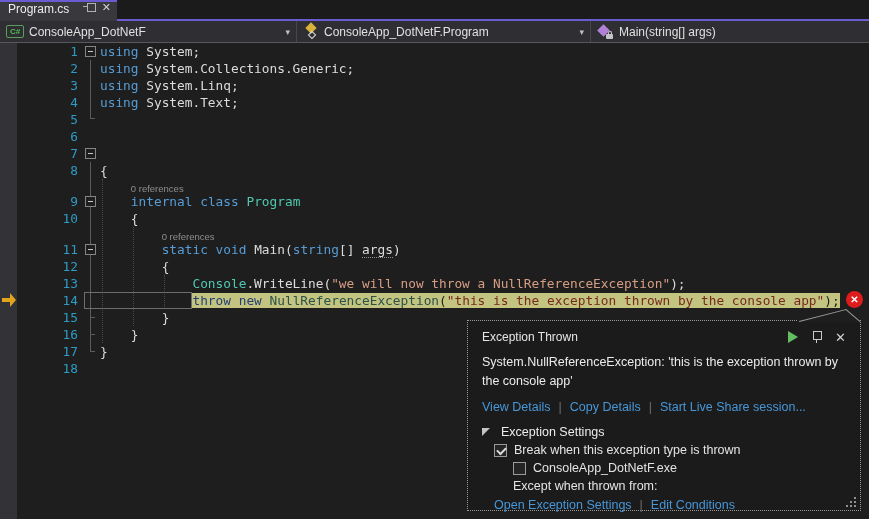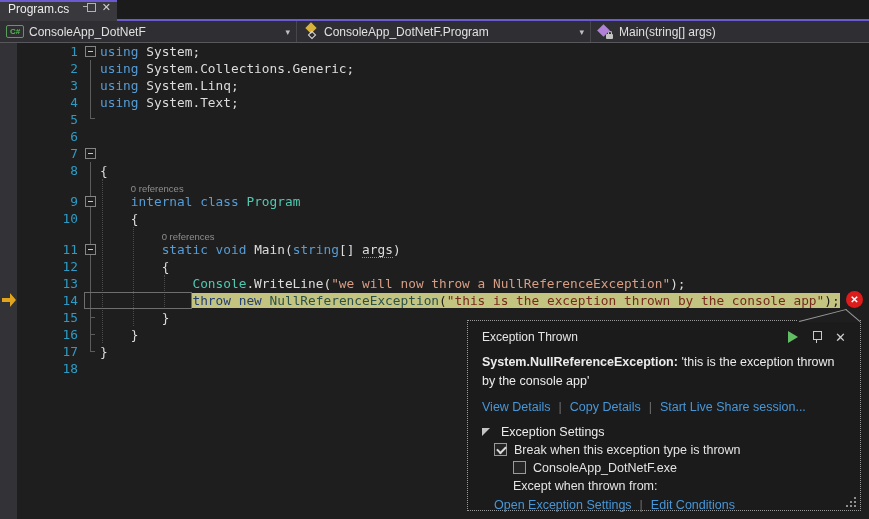--- a/index.html
+++ b/index.html
@@ -83,29 +83,29 @@
   .notch.b{left:846px;top:309px;width:19px;transform:rotate(40.6deg)}
   .ptitle-row{display:flex;align-items:flex-start}
   .ptitle{font-size:12px;color:#E6E6E6;flex:1}
   .picons{display:flex;align-items:center;gap:14px}
   .play{width:0;height:0;border-left:10px solid var(--green);border-top:6px solid transparent;border-bottom:6px solid transparent}
   .pin-v{position:relative;width:9px;height:14px}
   .pin-v::before{content:"";position:absolute;left:1px;top:1px;width:7px;height:7px;border:1px solid #C8C8C8}
   .pin-v::after{content:"";position:absolute;left:4px;top:9px;width:1px;height:4px;background:#C8C8C8}
   .pclose{font-size:13px;color:#CFCFCF;line-height:13px}
   .pbody{margin-top:9px;width:358px;font-size:12.5px;line-height:19px;color:#ECECEC}
-  .pbody b{font-weight:bold}
+  .pbody b{font-weight:normal}
   .plinks{display:flex;align-items:center;margin-top:9px;font-size:12.5px}
   .link{color:var(--link);white-space:nowrap;cursor:pointer}
   .lsep{color:#6E6E6E;margin:0 8px}
   .psettings{margin-top:11px}
   .pset-head{display:flex;align-items:center;gap:11px}
   .expander{width:0;height:0;border-top:8px solid #C4C4C4;border-right:8px solid transparent}
   .pset-head .txt{font-size:12.5px;color:#ECECEC}
-  .setrow{display:flex;align-items:flex-start;gap:7px;margin-left:12px;margin-top:4px;font-size:12.5px;color:#E4E4E4}
+  .setrow{display:flex;align-items:flex-end;gap:7px;margin-left:12px;margin-top:4px;font-size:12.5px;color:#E4E4E4}
   .setrow.indent{margin-left:31px}
   .checkbox{position:relative;width:13px;height:13px;border:1px solid #9A9A9A;background:#252526;flex:none}
   .checkbox.checked::after{content:"";position:absolute;left:2px;top:2px;width:7px;height:4px;
     border-left:2px solid #DCDCDC;border-bottom:2px solid #DCDCDC;transform:rotate(-45deg)}
   .plinks.settings-links{margin-left:12px;margin-top:5px}
   .grip{position:absolute;right:3px;bottom:3px;width:11px;height:11px}
   .grip::after{content:"";position:absolute;left:0;bottom:0;width:2px;height:2px;background:#909090;
     box-shadow:4px 0 #909090,8px 0 #909090,4px -4px #909090,8px -4px #909090,8px -8px #909090}
 </style>
 </head>

